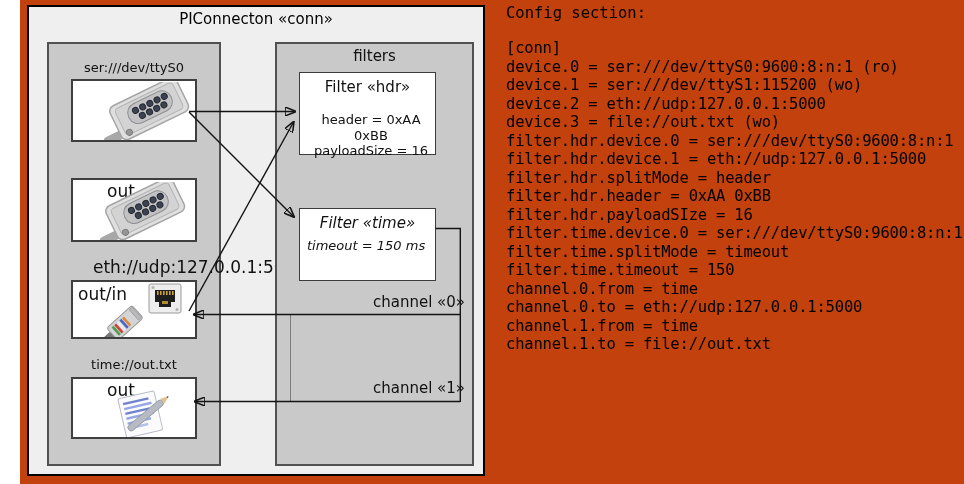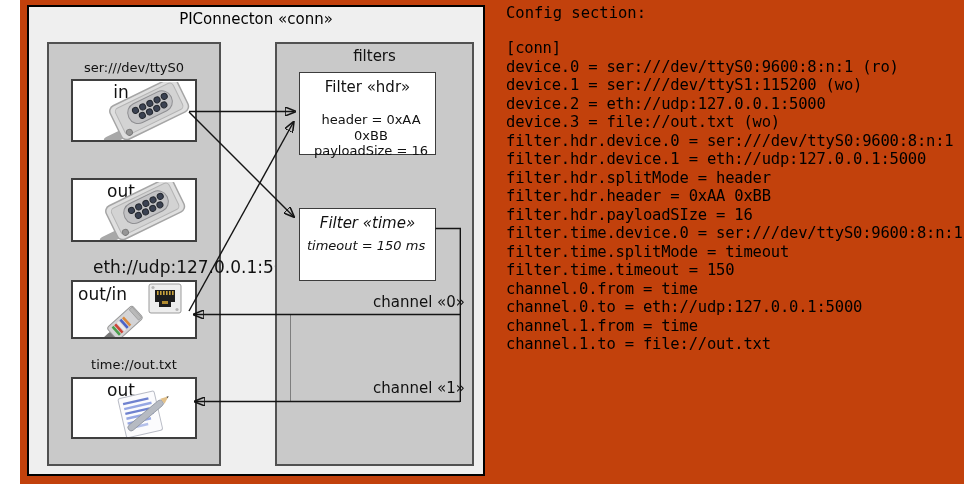--- a/index.html
+++ b/index.html
@@ -68,21 +68,20 @@
 <body>
 
 <div class="stage">
 
   <div class="outer">
     <div class="diagram-title">PIConnecton «conn»</div>
 
     <div class="panel devices-panel">
       <div class="dev-label l0">ser:///dev/ttyS0</div>
       <div class="dev-box b0">
-        <span class="port-label">in</span>
         <svg class="dev-icon" style="right:-4px;top:1px" width="100" height="58" viewBox="0 0 100 58">
           <g transform="rotate(-26 49 29)">
             <rect x="-4" y="34" width="28" height="9" rx="4" fill="#a8a8a8"></rect>
             <rect x="14" y="9" width="74" height="37" rx="6" fill="#dfdfdf" stroke="#a5a5a5" stroke-width="1.5"></rect>
             <rect x="19" y="13" width="64" height="29" rx="4" fill="#d3d3d3" stroke="#b4b4b4"></rect>
             <rect x="29" y="16" width="47" height="21" rx="10" fill="#c2c2c4" stroke="#8f8f92"></rect>
             <circle cx="38" cy="23" r="3" fill="#3b4252" stroke="#23272e"></circle>
               <circle cx="46" cy="23" r="3" fill="#3b4252" stroke="#23272e"></circle>
               <circle cx="54" cy="23" r="3" fill="#3b4252" stroke="#23272e"></circle>
               <circle cx="62" cy="23" r="3" fill="#3b4252" stroke="#23272e"></circle>

